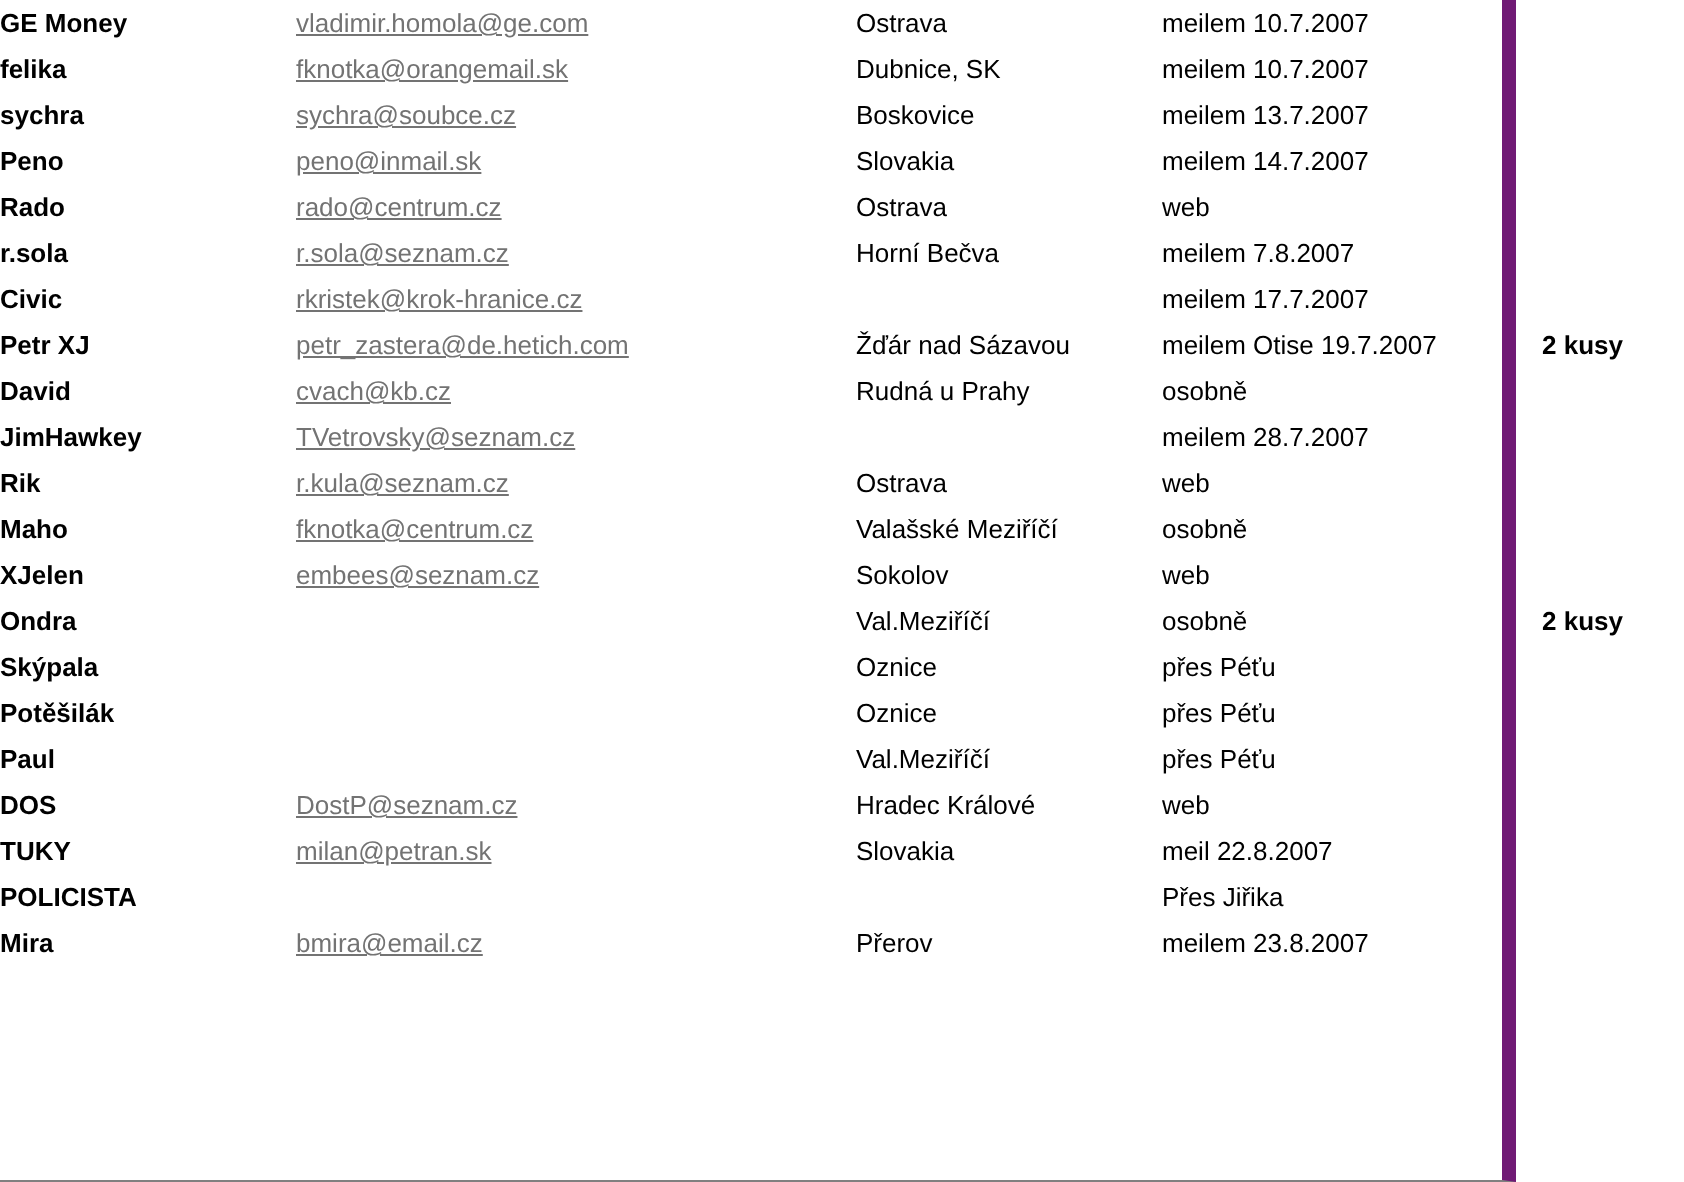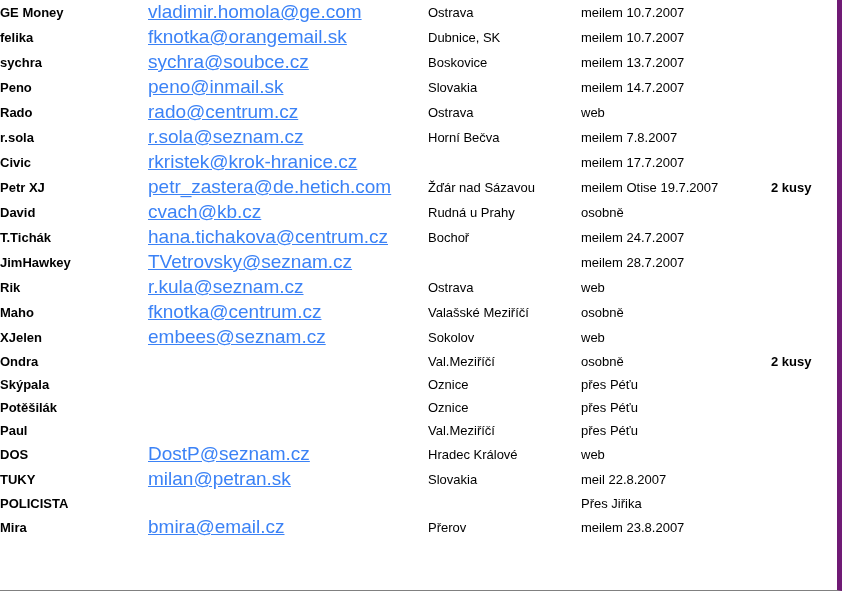--- a/index.html
+++ b/index.html
@@ -9,24 +9,24 @@
   }
   body {
     width: 842px;
     height: 591px;
     font-family: "Liberation Sans", sans-serif;
     color: #000000;
     overflow: hidden;
   }
   #page {
     position: relative;
-    width: 842px;
+    width: 758px;
     height: 591px;
     box-sizing: border-box;
-    border-right: 5px solid #701a75;
+    border-right: 7px solid #701a75;
     border-bottom: 1px solid #808080;
     background: #ffffff;
   }
   table.contacts {
     border-collapse: collapse;
     width: 842px;
     table-layout: fixed;
     margin: 0;
     padding: 0;
   }
@@ -47,22 +47,22 @@
 
   td.name {
     font-weight: bold;
     padding-left: 8px;
     font-size: 13px;
   }
   td.mail {
     padding-left: 2px;
   }
   td.mail a, td.mail span.link {
-    color: #3b82f6;
-    font-size: 19px;
+    color: #737373;
+    font-size: 13px;
     cursor: pointer;
   }
   td.city {
     font-size: 13px;
   }
   td.how {
     font-size: 13px;
   }
   td.note {
     font-size: 13px;
@@ -141,27 +141,20 @@
           <td class="note">2 kusy</td>
         </tr>
         <tr>
           <td class="name">David</td>
           <td class="mail"><a href="#">cvach@kb.cz</a></td>
           <td class="city">Rudná u Prahy</td>
           <td class="how">osobně</td>
           <td class="note"></td>
         </tr>
         <tr>
-          <td class="name">T.Tichák</td>
-          <td class="mail"><a href="#">hana.tichakova@centrum.cz</a></td>
-          <td class="city">Bochoř</td>
-          <td class="how">meilem 24.7.2007</td>
-          <td class="note"></td>
-        </tr>
-        <tr>
           <td class="name">JimHawkey</td>
           <td class="mail"><a href="#">TVetrovsky@seznam.cz</a></td>
           <td class="city"></td>
           <td class="how">meilem 28.7.2007</td>
           <td class="note"></td>
         </tr>
         <tr>
           <td class="name">Rik</td>
           <td class="mail"><a href="#">r.kula@seznam.cz</a></td>
           <td class="city">Ostrava</td>

